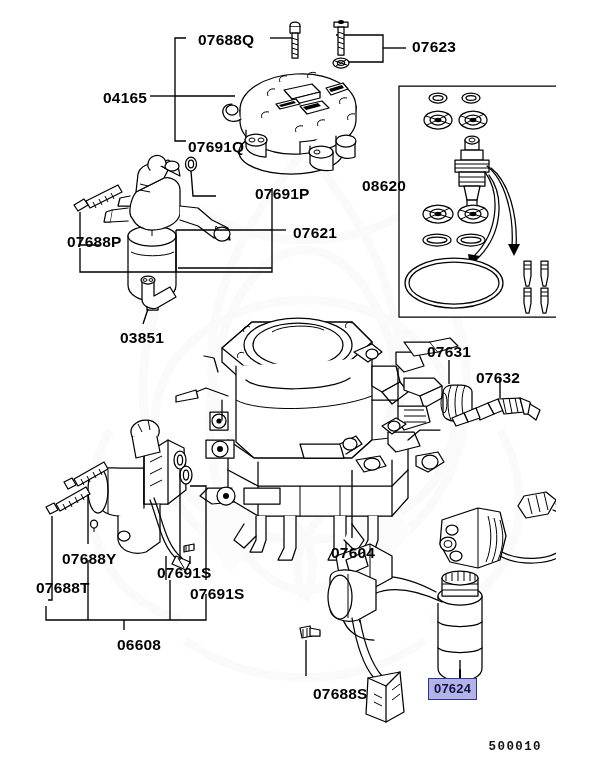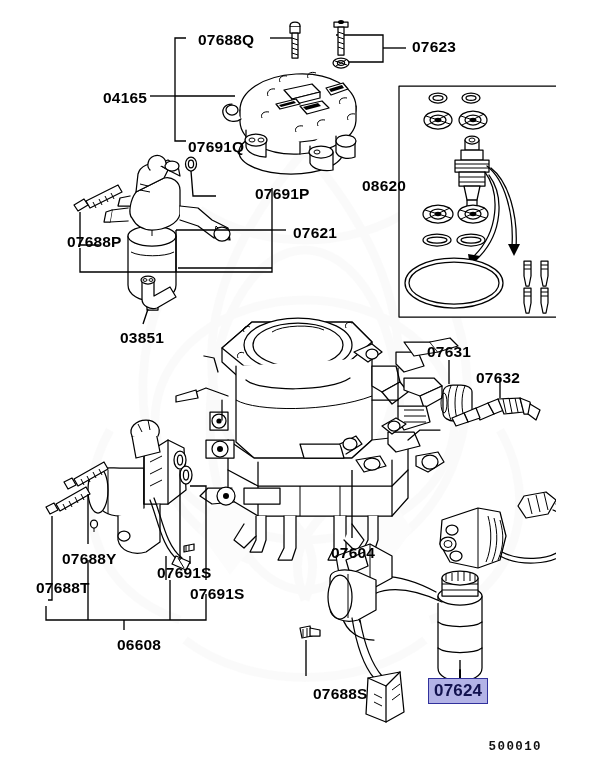--- a/index.html
+++ b/index.html
@@ -32,21 +32,21 @@
     letter-spacing:.2px;
     color:#000000;
     white-space:nowrap;
     line-height:1;
   }
   .lbl.hl{
     background:#b3b3e6;
     border:1.4px solid #31319c;
     color:#12124e;
     padding:3px 5px 4px 5px;
-    font-size:17px;
+    font-size:13px;
   }
   #serial{
     position:absolute;
     right:14px;bottom:14px;
     font-family:"Liberation Mono","DejaVu Sans Mono",monospace;
     font-weight:bold;
     font-size:12.5px;
     letter-spacing:1.4px;
     color:#111;
   }

